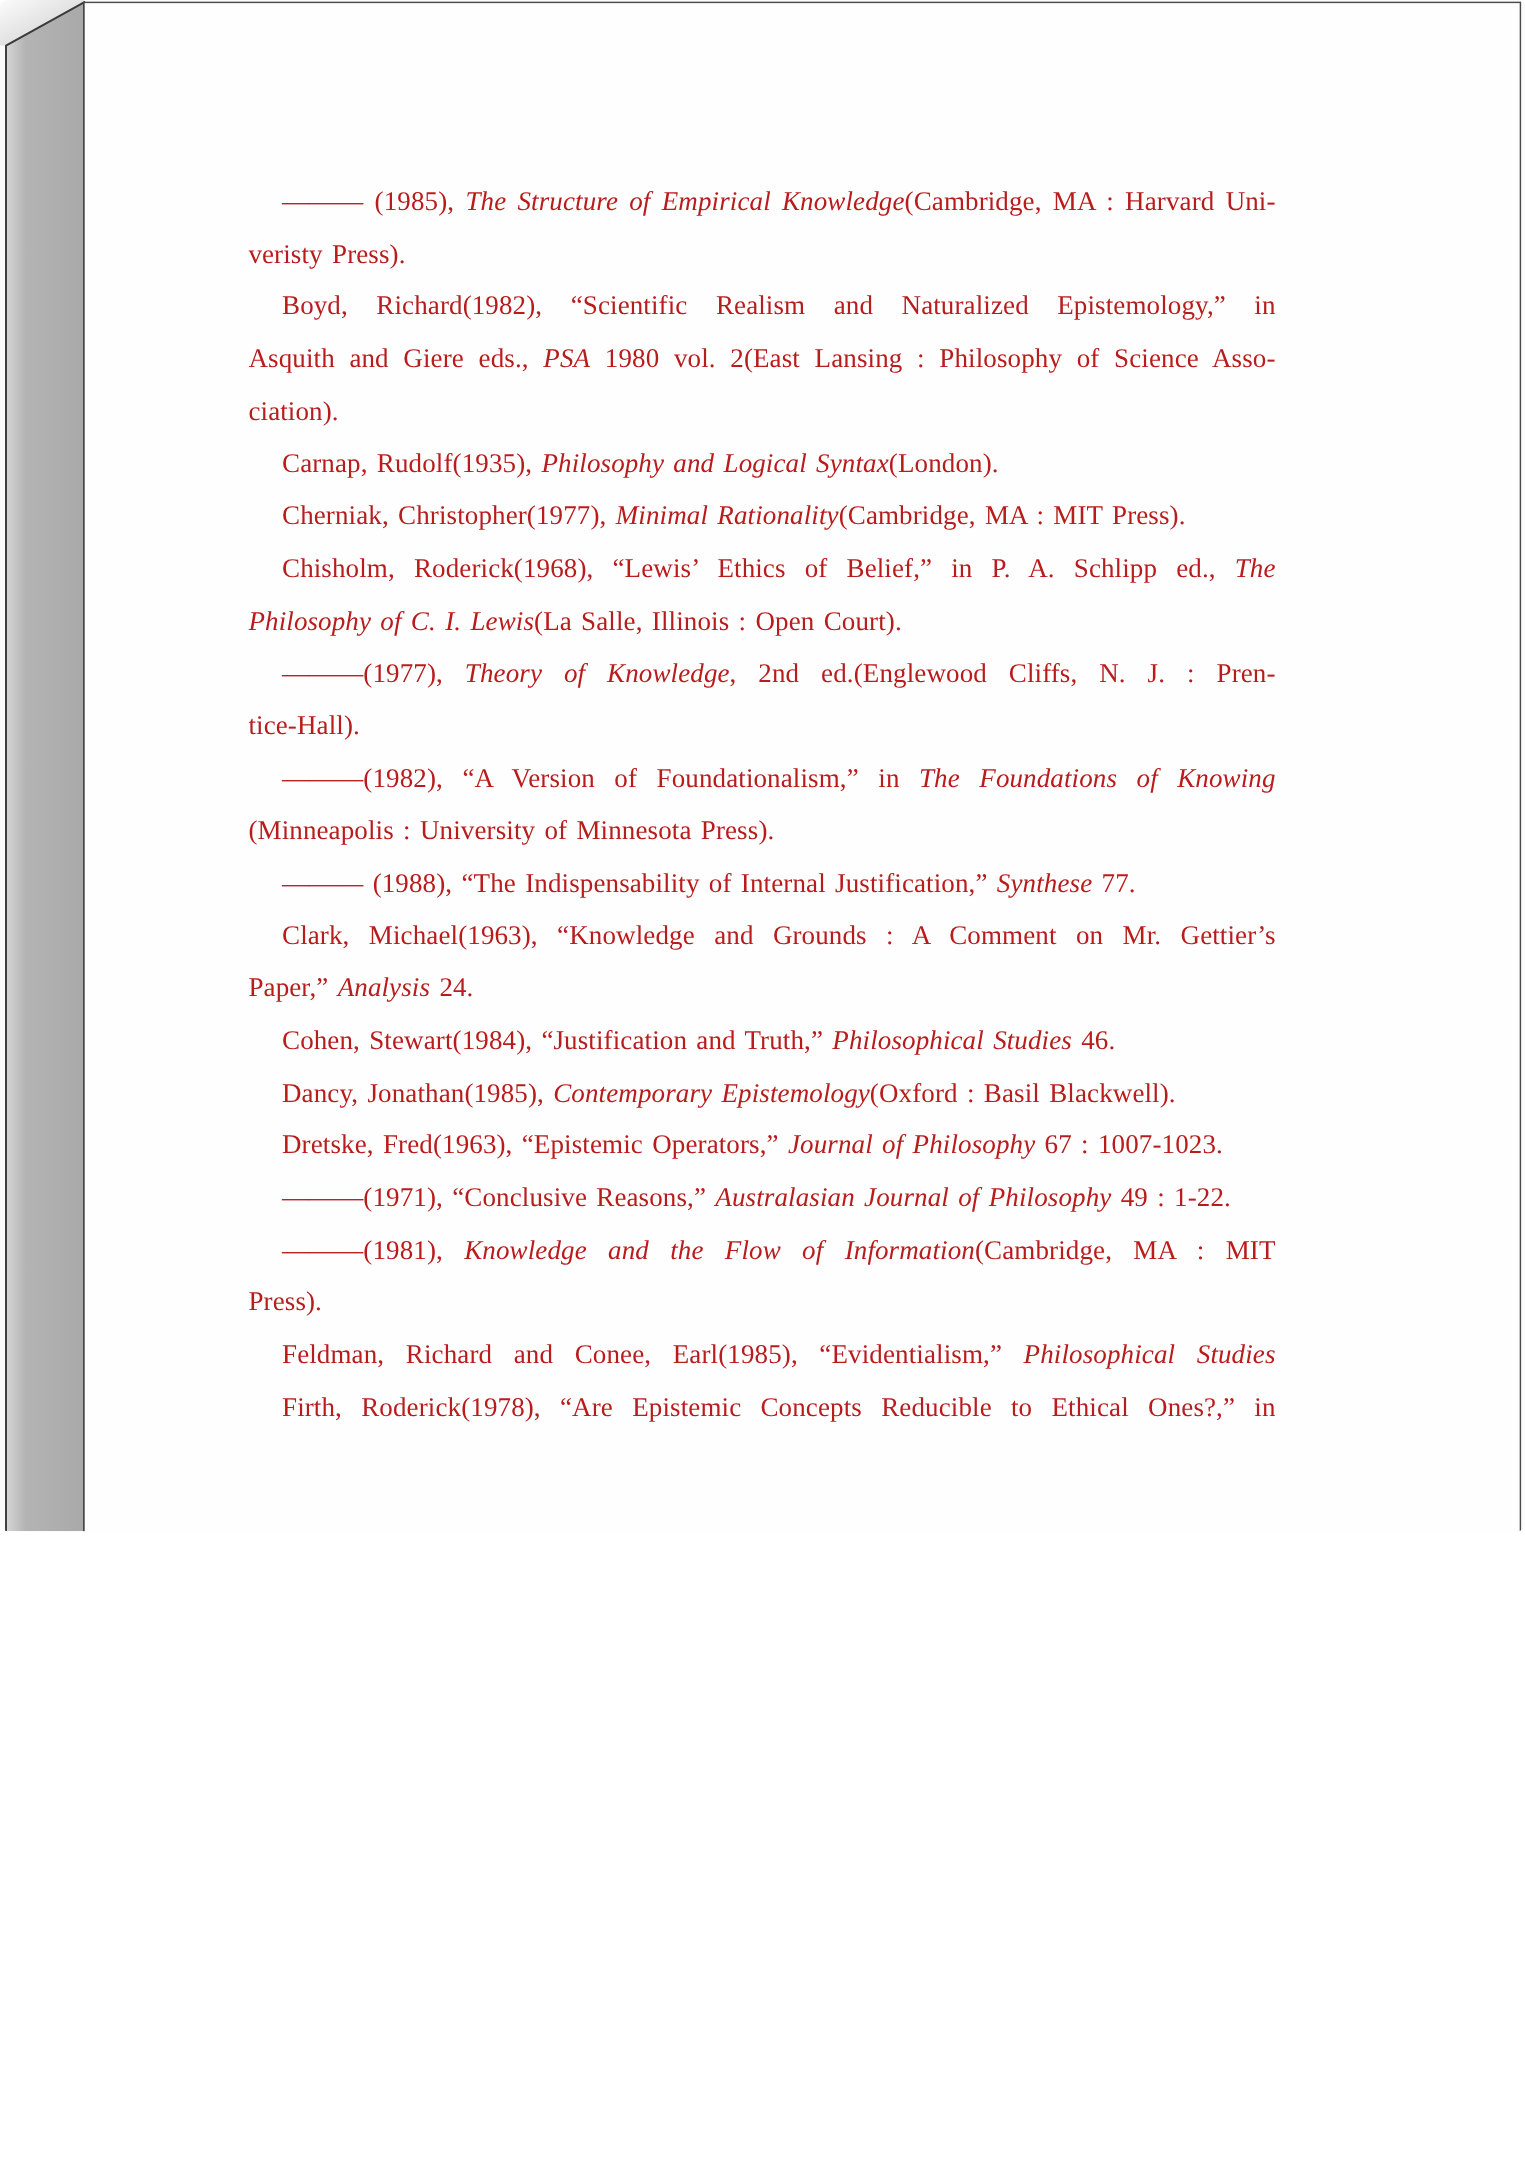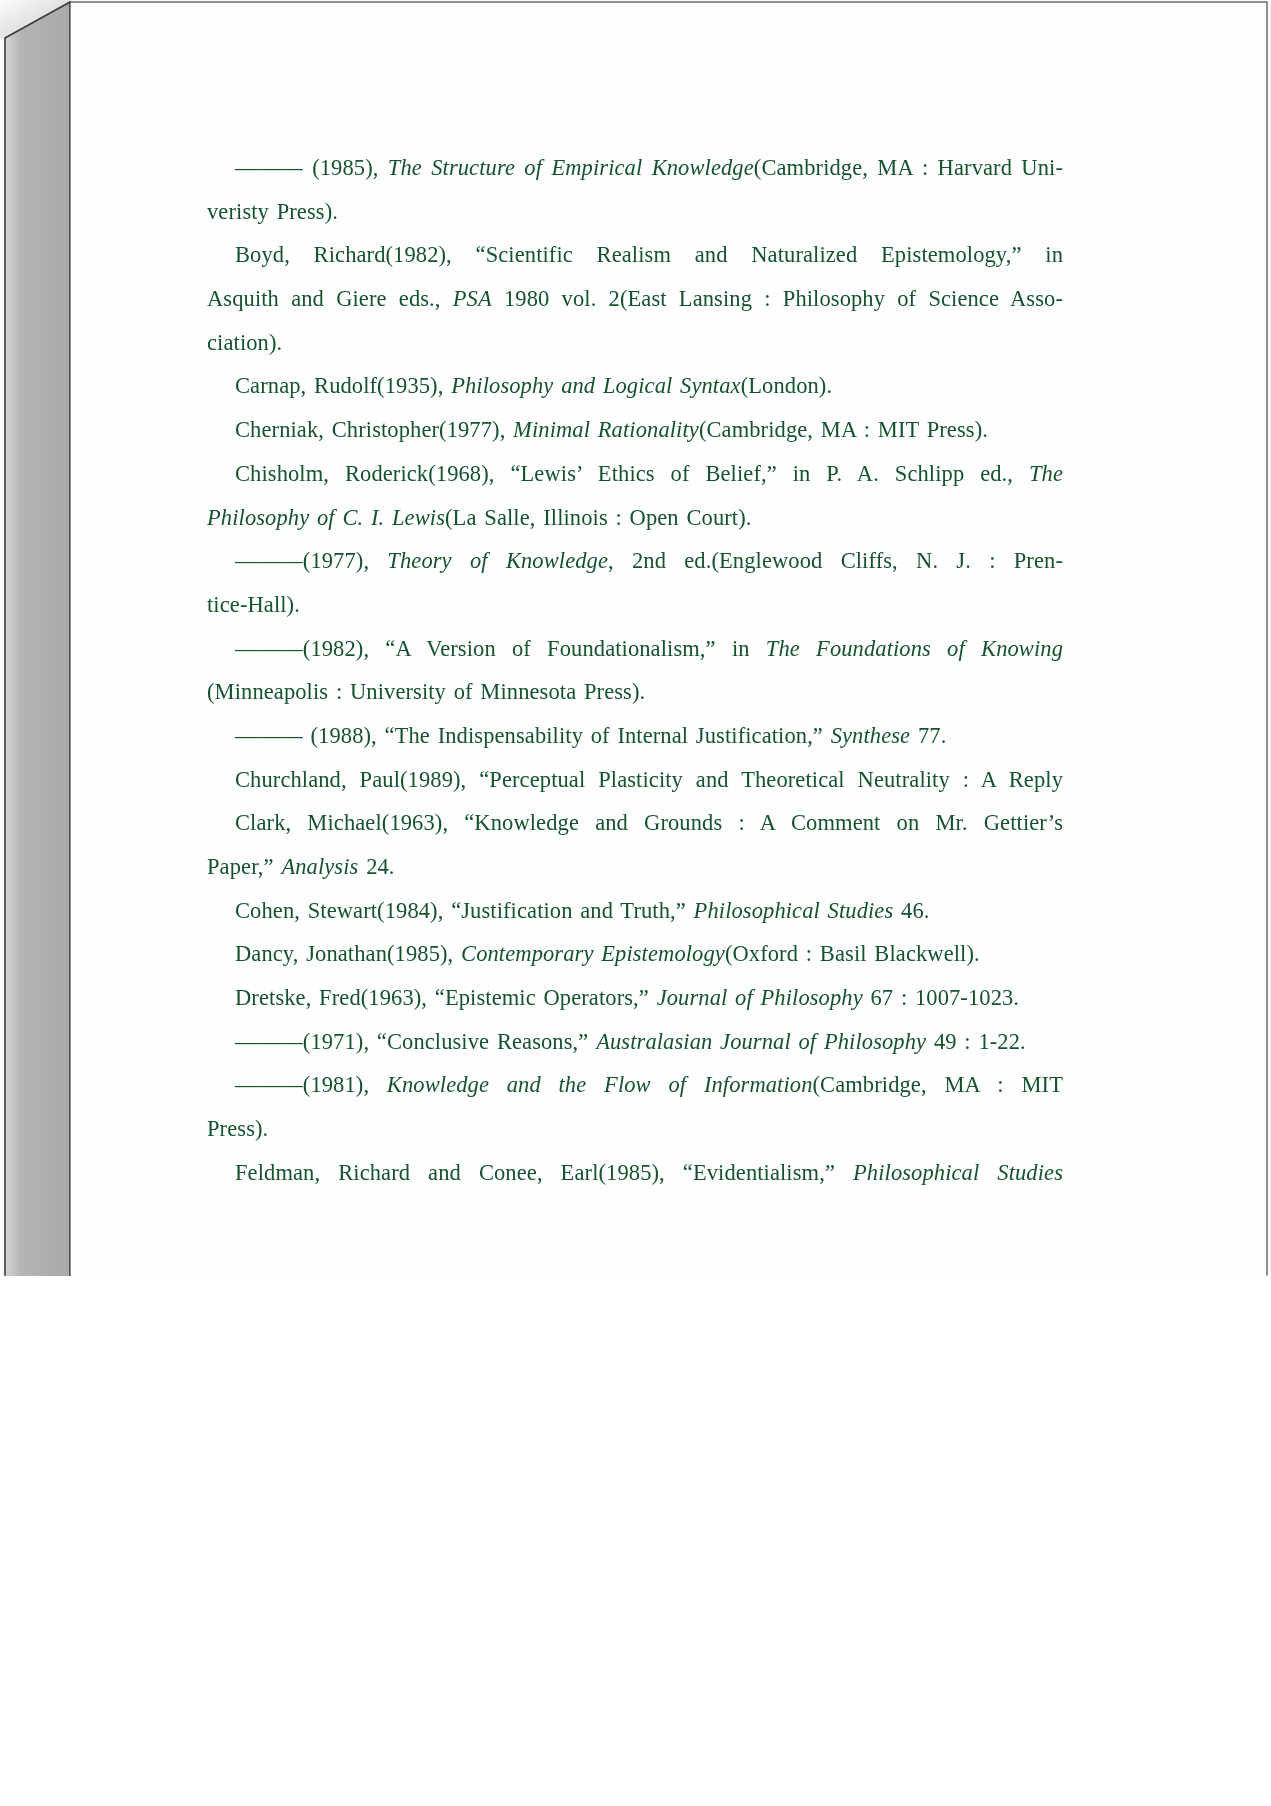--- a/index.html
+++ b/index.html
@@ -4,21 +4,21 @@
 <style>
   html, body { margin: 0; padding: 0; background: #ffffff; }
   .canvas {
     position: relative;
     width: 1271px;
     height: 1276px;
     background: #fbfbfb;
     overflow: hidden;
     border-radius: 6px;
     font-family: "Liberation Serif", "DejaVu Serif", serif;
-    color: #14532d;
+    color: #b91c1c;
   }
   .bg-svg { position: absolute; inset: 0; display: block; }
   .page-content {
     position: absolute;
     left: 70px; top: 2px;
     width: 1198px; height: 1800px;
   }
   .biblio {
     position: absolute;
     left: 137px; top: 144px;
@@ -82,27 +82,27 @@
         <div class="line"><span>ciation).</span></div>
         <div class="line ind"><span>Carnap, Rudolf(1935), </span><span class="it">Philosophy and Logical Syntax</span><span>(London).</span></div>
         <div class="line ind"><span>Cherniak, Christopher(1977), </span><span class="it">Minimal Rationality</span><span>(Cambridge, MA : MIT Press).</span></div>
         <div class="line ind j"><span>Chisholm, Roderick(1968), “Lewis’ Ethics of Belief,” in P. A. Schlipp ed., </span><span class="it">The</span></div>
         <div class="line"><span class="it">Philosophy of C. I. Lewis</span><span>(La Salle, Illinois : Open Court).</span></div>
         <div class="line ind j"><span>———(1977), </span><span class="it">Theory of Knowledge</span><span>, 2nd ed.(Englewood Cliffs, N. J. : Pren-</span></div>
         <div class="line"><span>tice-Hall).</span></div>
         <div class="line ind j"><span>———(1982), “A Version of Foundationalism,” in </span><span class="it">The Foundations of Knowing</span></div>
         <div class="line"><span>(Minneapolis : University of Minnesota Press).</span></div>
         <div class="line ind"><span>——— (1988), “The Indispensability of Internal Justification,” </span><span class="it">Synthese</span><span> 77.</span></div>
-        <div class="line ind j"><span>Churchland, Paul(1989), “Perceptual Plasticity and Theoretical Neutrality : A Reply</span></div>
         <div class="line ind j"><span>Clark, Michael(1963), “Knowledge and Grounds : A Comment on Mr. Gettier’s</span></div>
         <div class="line"><span>Paper,” </span><span class="it">Analysis</span><span> 24.</span></div>
         <div class="line ind"><span>Cohen, Stewart(1984), “Justification and Truth,” </span><span class="it">Philosophical Studies</span><span> 46.</span></div>
         <div class="line ind"><span>Dancy, Jonathan(1985), </span><span class="it">Contemporary Epistemology</span><span>(Oxford : Basil Blackwell).</span></div>
         <div class="line ind"><span>Dretske, Fred(1963), “Epistemic Operators,” </span><span class="it">Journal of Philosophy</span><span> 67 : 1007-1023.</span></div>
         <div class="line ind"><span>———(1971), “Conclusive Reasons,” </span><span class="it">Australasian Journal of Philosophy</span><span> 49 : 1-22.</span></div>
         <div class="line ind j"><span>———(1981), </span><span class="it">Knowledge and the Flow of Information</span><span>(Cambridge, MA : MIT</span></div>
         <div class="line"><span>Press).</span></div>
         <div class="line ind j"><span>Feldman, Richard and Conee, Earl(1985), “Evidentialism,” </span><span class="it">Philosophical Studies</span></div>
+        <div class="line ind j"><span>Firth, Roderick(1978), “Are Epistemic Concepts Reducible to Ethical Ones?,” in</span></div>
       </div>
     <div class="pagenum">288</div>
   </div>
 
 </div>
 
 </body></html>

